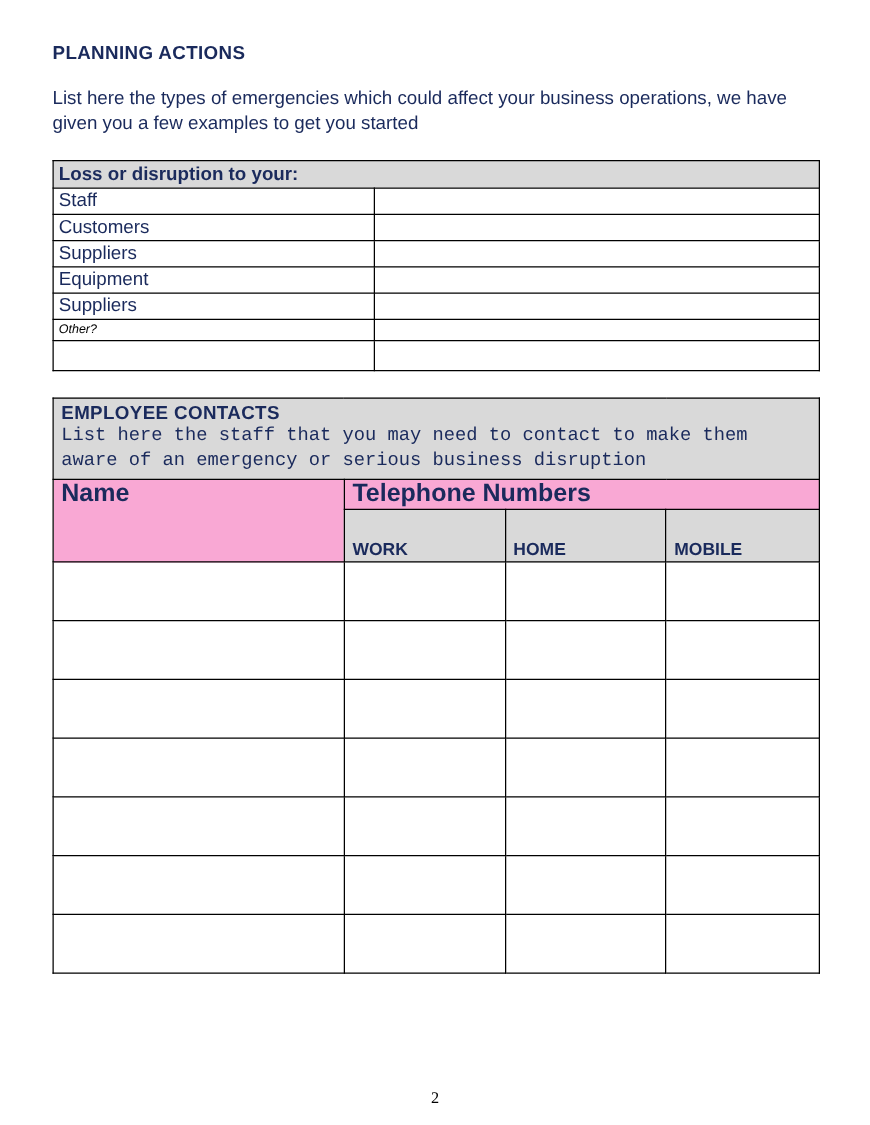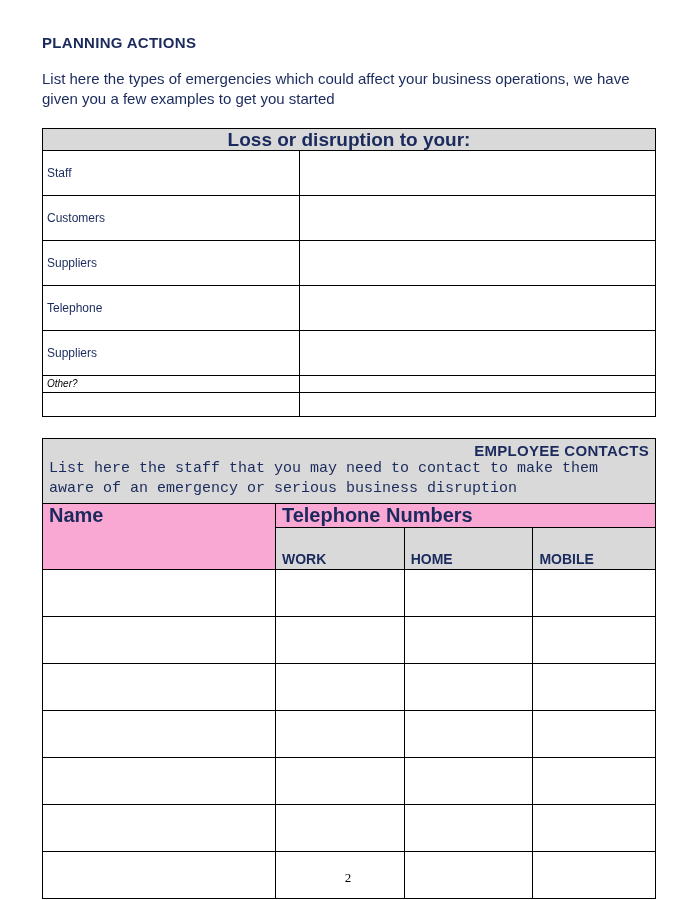--- a/index.html
+++ b/index.html
@@ -34,29 +34,28 @@
     }
     td, th {
       border: 1px solid #000;
       text-align: left;
       vertical-align: top;
     }
     
     .table1 .hdr {
       background: #d9d9d9;
       font-weight: bold;
-      font-size: 19px;
+      font-size: 15px;
       padding: 0 4px;
       height: 21px;
       line-height: 21px;
-      text-align: center;
     }
     .table1 .cell {
-      font-size: 12px;
-      padding: 12px 4px;
+      font-size: 15px;
+      padding: 0 4px;
       height: 21px;
       line-height: 20px;
     }
     .table1 .other {
       font-size: 10px;
       font-style: italic;
       color: #000;
       padding: 2px 4px 0 4px;
       height: 17px;
       line-height: 12px;
@@ -70,21 +69,20 @@
     }
     .table2 .t2-top td {
       background: #d9d9d9;
       padding: 3px 6px 4px 6px;
     }
     .t2-top-title {
       font-weight: bold;
       font-size: 15px;
       letter-spacing: 0.3px;
       display: block;
-      text-align: right;
     }
     .t2-top-desc {
       font-size: 15px;
       line-height: 1.35;
       display: block;
       font-family: Liberation Mono, monospace;
     }
     .table2 .col-hdr {
       background: #f9a8d4;
       font-weight: bold;
@@ -136,21 +134,21 @@
       </tr>
   <tr>
         <td class="cell">Customers</td>
         <td class="cell"></td>
       </tr>
   <tr>
         <td class="cell">Suppliers</td>
         <td class="cell"></td>
       </tr>
   <tr>
-        <td class="cell">Telephone</td>
+        <td class="cell">Equipment</td>
         <td class="cell"></td>
       </tr>
   <tr>
         <td class="cell">Suppliers</td>
         <td class="cell"></td>
       </tr>
   <tr>
         <td class="other">Other?</td>
         <td class="other"></td>
       </tr>

